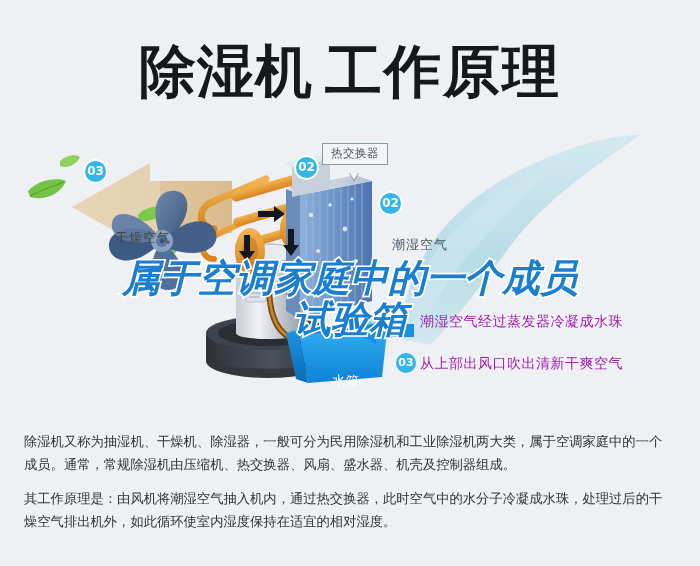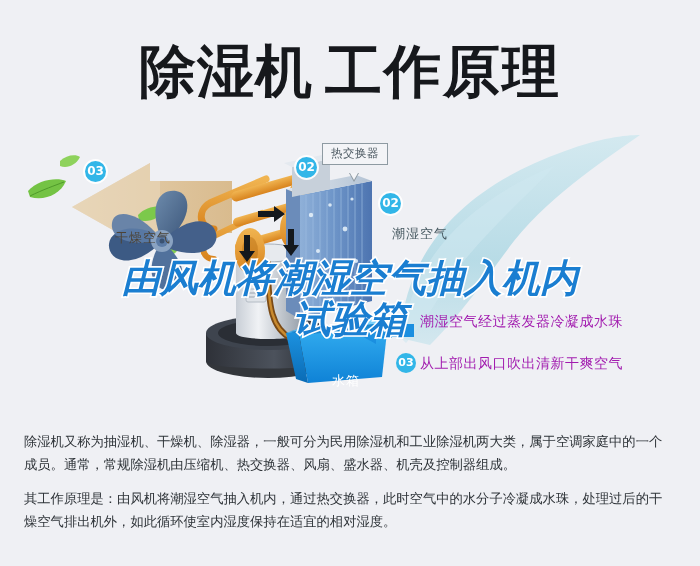--- a/index.html
+++ b/index.html
@@ -40,21 +40,21 @@
   
   .lbl{
     position:absolute;
     color:#3f4a52;
     font-size:13px;
     letter-spacing:1px;
     white-space:nowrap;
     font-family:"DejaVu Sans","Liberation Sans",sans-serif;
   }
   .lbl-dry{left:115px;top:96px;color:#4c4336;}
-  .lbl-humid{left:392px;top:92px;color:#44565e;}
+  .lbl-humid{left:392px;top:103px;color:#44565e;}
   .lbl-tank{left:332px;top:239px;color:#ffffff;font-size:13px;letter-spacing:1px;}
 
   .badge{
     position:absolute;
     width:21px;height:21px;border-radius:50%;
     background:#32b6e8;
     color:#ffffff;
     font-size:12px;font-weight:bold;
     line-height:21px;text-align:center;
     font-family:"DejaVu Sans","Liberation Sans",sans-serif;
@@ -320,21 +320,21 @@
     <div class="lbl lbl-humid">潮湿空气</div>
 
     <div class="lbl lbl-tank">水箱</div>
 
     <div class="caption cap-1">潮湿空气经过蒸发器冷凝成水珠</div>
     <div class="cap-badge">03</div>
     <div class="caption cap-2">从上部出风口吹出清新干爽空气</div>
   </div>
 
   <div class="watermark">
-    <span class="wm-line">由风机将潮湿空气抽入机内</span>
+    <span class="wm-line">属于空调家庭中的一个成员</span>
     <span class="wm-line">试验箱</span>
   </div>
 
   <div class="copy">
     <p>除湿机又称为抽湿机、干燥机、除湿器，一般可分为民用除湿机和工业除湿机两大类，属于空调家庭中的一个成员。通常，常规除湿机由压缩机、热交换器、风扇、盛水器、机壳及控制器组成。</p>
     <p>其工作原理是：由风机将潮湿空气抽入机内，通过热交换器，此时空气中的水分子冷凝成水珠，处理过后的干燥空气排出机外，如此循环使室内湿度保持在适宜的相对湿度。</p>
   </div>
 
 </div>
 

